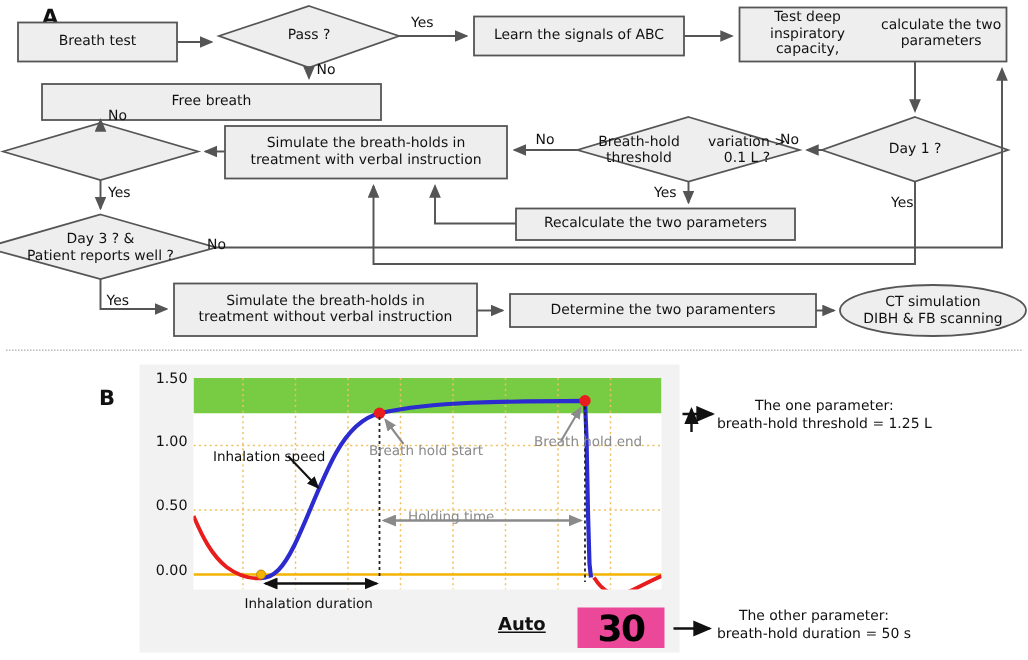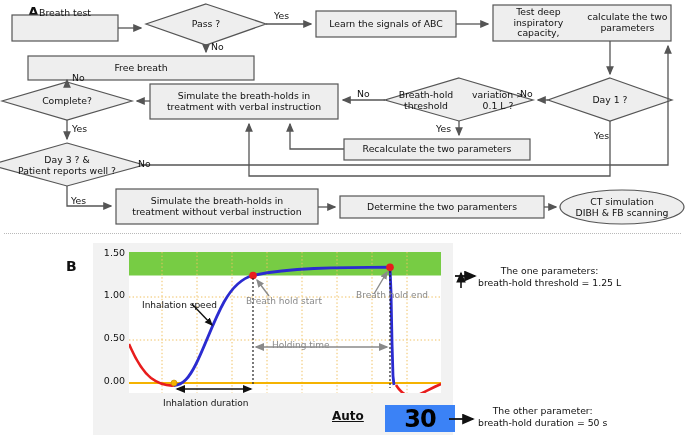--- a/index.html
+++ b/index.html
@@ -28,21 +28,21 @@
   #panelB{position:absolute;left:93px;top:243px;width:360px;height:192px;background:#f2f2f2;}
   #plot{position:absolute;left:129px;top:252px;width:312px;height:141px;background:#ffffff;}
   #chart-svg{position:absolute;left:0;top:0;width:312px;height:141px;}
 
   .ytick{position:absolute;right:0;font-size:9.5px;color:#111;text-align:right;width:34px;}
 
   .chart-note{position:absolute;font-size:9px;color:#111;white-space:nowrap;}
   .chart-note.grey{color:#8a8a8a;}
 
   #auto-label{position:absolute;left:332px;top:409px;font-size:12px;font-weight:bold;color:#111;text-decoration:underline;}
-  #auto-value{position:absolute;left:385px;top:405px;width:70px;height:27px;background:#3b82f6;
+  #auto-value{position:absolute;left:385px;top:405px;width:58px;height:27px;background:#ec4899;
               display:flex;align-items:center;justify-content:center;
               font-size:24px;font-weight:bold;color:#000;letter-spacing:-1px;}
 
   .right-note{position:absolute;font-size:9.3px;color:#111;line-height:12px;white-space:nowrap;}
   #note-one{left:478px;top:265px;}
   #note-other{left:478px;top:405px;}
 </style>
 </head>
 <body>
 
@@ -104,38 +104,37 @@
       <path d="M544,207 L556,207"></path>
 
       <path d="M344,149 L290,149 L290,124"></path>
 
       <path d="M144,165 L668,165 L668,46"></path>
 
       <path d="M610,121 L610,176 L249,176 L249,124"></path>
     </g>
   </svg>
 
-  <div class="node-label" style="left:12px;top:0;width:106px;height:26px;">Breath test</div>
+  <div class="node-label" style="left:12px;top:15px;width:106px;height:26px;">Breath test</div>
   <div class="node-label" style="left:166px;top:11px;width:80px;height:26px;">Pass ?</div>
   <div class="node-label" style="left:316px;top:11px;width:140px;height:26px;">Learn the signals of ABC</div>
   <div class="node-label" style="left:493px;top:5px;width:178px;height:36px;flex-direction:row;">
     <span>Test deep inspiratory capacity,</span>
     <span>calculate the two parameters</span>
   </div>
   <div class="node-label" style="left:28px;top:56px;width:226px;height:24px;">Free breath</div>
   <div class="node-label" style="left:578px;top:90px;width:64px;height:20px;">Day 1 ?</div>
   <div class="node-label" style="left:387px;top:88px;width:144px;height:26px;flex-direction:row;">
     <span>Breath-hold threshold</span>
     <span>variation &gt; 0.1 L ?</span>
   </div>
   <div class="node-label" style="left:150px;top:84px;width:188px;height:35px;flex-direction:column;">
     <span>Simulate the breath-holds in</span>
     <span>treatment with verbal instruction</span>
   </div>
-  <div class="node-label" style="left:30px;top:91px;width:74px;height:20px;">Complete?</div>
   <div class="node-label" style="left:344px;top:139px;width:186px;height:21px;">Recalculate the two parameters</div>
   <div class="node-label" style="left:6px;top:153px;width:122px;height:26px;flex-direction:column;">
     <span>Day 3 ? &amp;</span>
     <span>Patient reports well ?</span>
   </div>
   <div class="node-label" style="left:116px;top:189px;width:202px;height:35px;flex-direction:column;">
     <span>Simulate the breath-holds in</span>
     <span>treatment without verbal instruction</span>
   </div>
   <div class="node-label" style="left:340px;top:196px;width:204px;height:22px;">Determine the two paramenters</div>
@@ -244,21 +243,21 @@
       <marker id="kaup" markerWidth="7" markerHeight="7" refX="6" refY="3" orient="auto">
         <path d="M0,0 L7,3 L0,6 z" fill="#111"></path>
       </marker>
     </defs>
     <line x1="18" y1="21" x2="38" y2="21" stroke="#111" stroke-width="1.8" marker-end="url(#ka)"></line>
     <line x1="24" y1="33" x2="24" y2="18" stroke="#111" stroke-width="1.6" marker-end="url(#kaup)"></line>
     <line x1="12" y1="164" x2="36" y2="164" stroke="#111" stroke-width="1.8" marker-end="url(#ka)"></line>
   </svg>
 
   <div class="right-note" id="note-one">
-    <div style="text-align:center;">The one parameters:</div>
+    <div style="text-align:center;">The one parameter:</div>
     <div style="text-align:right;">breath-hold threshold = 1.25 L</div>
   </div>
   <div class="right-note" id="note-other">
     <div style="text-align:center;">The other parameter:</div>
     <div style="text-align:center;">breath-hold duration = 50 s</div>
   </div>
 
 </div>
 
 </body></html>

